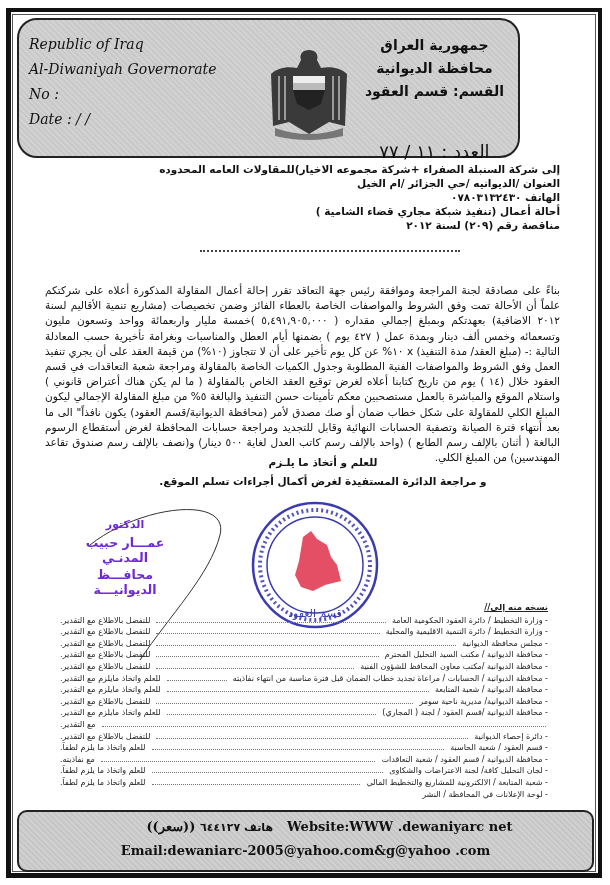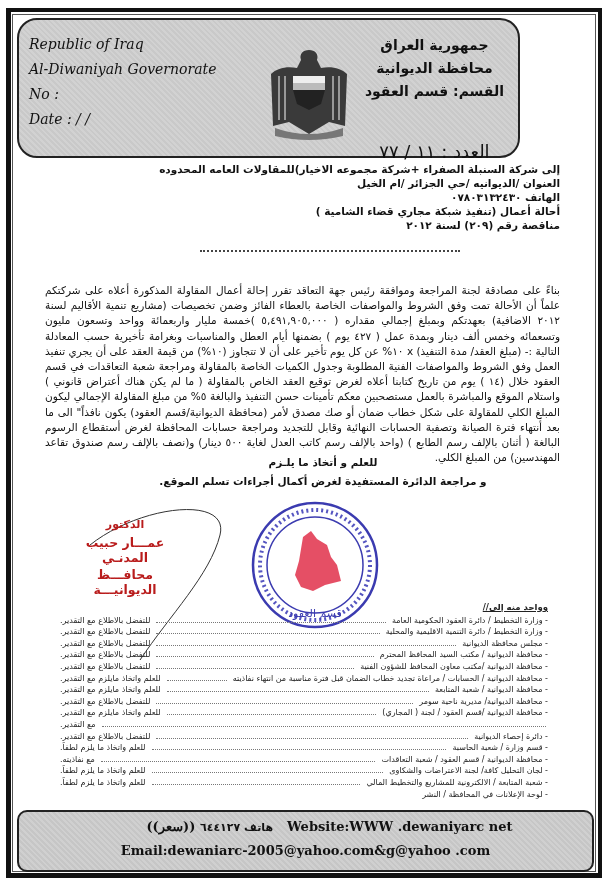--- a/index.html
+++ b/index.html
@@ -43,21 +43,21 @@
     position: absolute; left: 45px; right: 50px; direction: rtl; text-align: right; color: #111;
   }
   .addr { top: 162px; text-align: right; font-weight: bold; font-size: 10.5px; line-height: 14px; }
   .addr div { white-space: nowrap; }
   .dots-line { position: absolute; top: 250px; left: 200px; width: 260px; border-top: 2px dotted #444; }
   .para { top: 262px; font-size: 10.5px; line-height: 15.2px; text-align: justify; margin-top: 21px; }
   .para p { margin: 0; }
   .closing { position: absolute; left: 0; right: 0; top: 453px; text-align: center; direction: rtl; font-weight: bold; font-size: 10.5px; line-height: 19px; color: #111; padding-left: 36px; }
   .signature {
     position: absolute; left: 70px; top: 518px; width: 110px; text-align: center; direction: rtl;
-    font-weight: bold; color: #b91c1c;
+    font-weight: bold; color: #6d28d9;
   }
   .signature .title { font-size: 11px; }
   .signature .name { font-size: 12.5px; margin-top: 4px; }
   .signature .role { font-size: 12.5px; margin-top: 2px; }
   .sig-stroke { position: absolute; left: 80px; top: 505px; width: 150px; height: 160px; }
   .stamp { position: absolute; left: 245px; top: 495px; width: 140px; height: 140px; }
   .copies { position: absolute; left: 60px; right: 62px; top: 602px; direction: rtl; text-align: right; font-size: 8px; line-height: 11.6px; color: #222; }
   .copies .head { font-weight: bold; text-decoration: underline; font-size: 8.5px; margin-bottom: 1px; }
   .copies .row { white-space: nowrap; overflow: hidden; display: flex; gap: 4px; }
   .copies .row .dest { flex: 0 0 auto; }
@@ -138,38 +138,38 @@
 
 <svg class="stamp" viewBox="0 0 140 140">
   <circle cx="70" cy="70" r="62" fill="none" stroke="#3b3bb0" stroke-width="2.5"></circle>
   <circle cx="70" cy="70" r="48" fill="none" stroke="#3b3bb0" stroke-width="1.5"></circle>
   <circle cx="70" cy="70" r="55" fill="none" stroke="#5555c0" stroke-width="4" stroke-dasharray="2 3"></circle>
   <path d="M58 42 L66 36 L72 44 L82 50 L86 62 L92 70 L96 86 L80 90 L68 96 L56 92 L50 80 L54 66 Z" fill="#e0304a" opacity="0.85"></path>
   <text x="70" y="122" text-anchor="middle" font-size="11" fill="#3b3bb0" font-family="DejaVu Sans, sans-serif">قسم العقود</text>
 </svg>
 
 <div class="copies">
-  <div class="head">وواحد منه إلى//</div>
+  <div class="head">نسخه منه إلى//</div>
   <div class="row">
       <span class="dest">- وزارة التخطيط / دائرة العقود الحكومية العامة</span>
       <span class="lead"></span>
       <span class="act">للتفضل بالاطلاع مع التقدير.</span>
     </div>
   <div class="row">
       <span class="dest">- وزارة التخطيط / دائرة التنمية الاقليمية والمحلية</span>
       <span class="lead"></span>
       <span class="act">للتفضل بالاطلاع مع التقدير.</span>
     </div>
   <div class="row">
       <span class="dest">- مجلس محافظة الديوانية</span>
       <span class="lead"></span>
       <span class="act">للتفضل بالاطلاع مع التقدير.</span>
     </div>
   <div class="row">
-      <span class="dest">- محافظة الديوانية / مكتب السيد المحافظ المحترم</span>
+      <span class="dest">- محافظة الديوانية / مكتب السيد التحليل المحترم</span>
       <span class="lead"></span>
       <span class="act">للتفضل بالاطلاع مع التقدير.</span>
     </div>
   <div class="row">
       <span class="dest">- محافظة الديوانية /مكتب معاون المحافظ للشؤون الفنية</span>
       <span class="lead"></span>
       <span class="act">للتفضل بالاطلاع مع التقدير.</span>
     </div>
   <div class="row">
       <span class="dest">- محافظة الديوانية / الحسابات / مراعاة تجديد خطاب الضمان قبل فترة مناسبة من انتهاء نفاذيته</span>
@@ -194,21 +194,21 @@
   <div class="row">
       <span class="lead"></span>
       <span class="act">مع التقدير.</span>
     </div>
   <div class="row">
       <span class="dest">- دائرة إحصاء الديوانية</span>
       <span class="lead"></span>
       <span class="act">للتفضل بالاطلاع مع التقدير.</span>
     </div>
   <div class="row">
-      <span class="dest">- قسم وزارة / شعبة الحاسبة</span>
+      <span class="dest">- قسم العقود / شعبة الحاسبة</span>
       <span class="lead"></span>
       <span class="act">للعلم واتخاذ ما يلزم لطفاً.</span>
     </div>
   <div class="row">
       <span class="dest">- محافظة الديوانية / قسم العقود / شعبة التعاقدات</span>
       <span class="lead"></span>
       <span class="act">مع نفاذيته.</span>
     </div>
   <div class="row">
       <span class="dest">- لجان التحليل كافة/ لجنة الاعتراضات والشكاوى</span>

